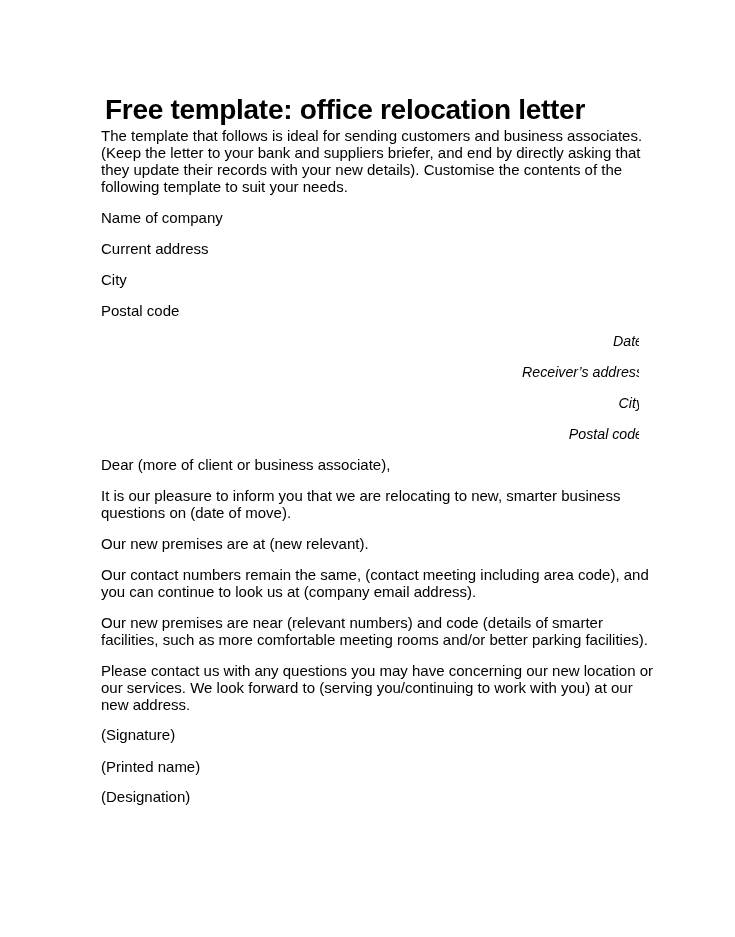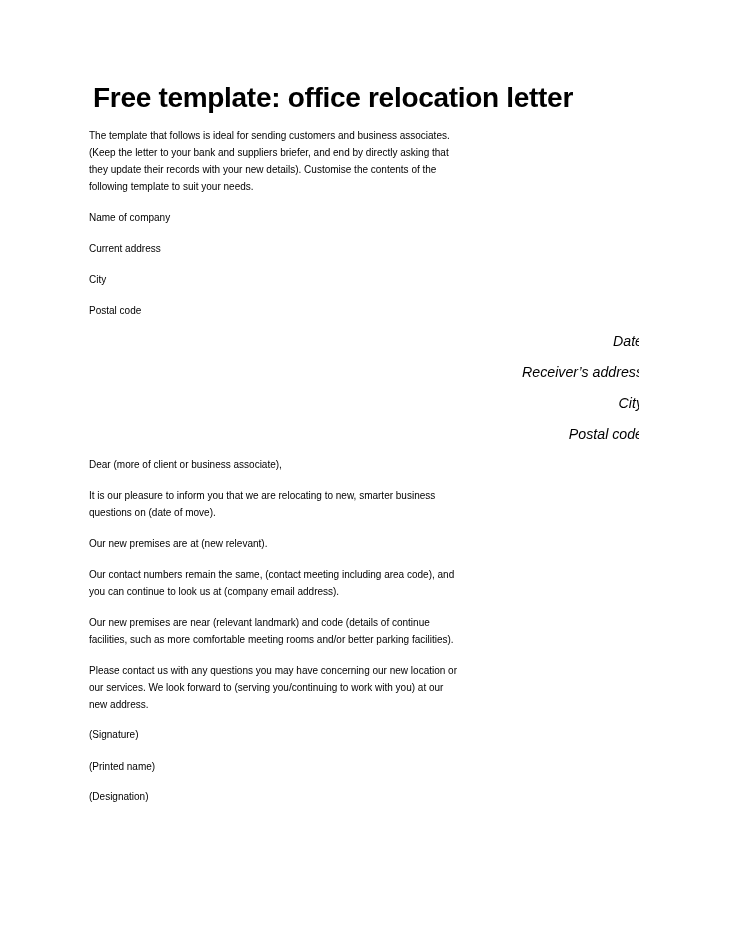--- a/index.html
+++ b/index.html
@@ -1,21 +1,21 @@
 <!DOCTYPE html>
 <html><head>
   <meta charset="utf-8">
   <style>
     html, body { margin: 0; padding: 0; background: #ffffff; }
     body { width: 735px; height: 937px; position: relative; overflow: hidden;
            font-family: "Liberation Sans", sans-serif; color: #000; }
     .page { position: absolute; left: 89px; top: 0; width: 560px; }
-    h1 { position: absolute; top: 78px; left: 0; margin: 4px; font-size: 28px; font-weight: bold;
+    h1 { position: absolute; top: 78px; left: 0; margin: 16px; font-size: 28px; font-weight: bold;
          letter-spacing: -0.3px; white-space: nowrap; }
-    .p { position: absolute; left: 0; font-size: 10px; line-height: 17px; white-space: nowrap; }
+    .p { position: absolute; left: 12px; font-size: 15px; line-height: 17px; white-space: nowrap; }
     .it { }
     .right-clip { position: absolute; left: 0; width: 550px; overflow: hidden; height: 20px; }
     .right-clip .inner { position: absolute; right: -4px; top: 0; font-size: 14.2px; font-style: italic;
                          line-height: 17px; white-space: nowrap; }
   </style>
 </head>
 <body>
 
 <div class="page">
   <h1>Free template: office relocation letter</h1>
@@ -57,21 +57,21 @@
   </div>
 
   <div class="p" style="top:566px">
     <span>Our contact numbers remain the same, (</span><span class="it">contact meeting including area code</span><span>), and</span>
   </div>
   <div class="p" style="top:583px">
     <span>you can continue to look us at (</span><span class="it">company email address</span><span>).</span>
   </div>
 
   <div class="p" style="top:614px">
-    <span>Our new premises are near (</span><span class="it">relevant landmark</span><span>) and code (</span><span class="it">details of continue</span>
+    <span>Our new premises are near (</span><span class="it">relevant numbers</span><span>) and code (</span><span class="it">details of smarter</span>
   </div>
   <div class="p" style="top:631px">
     <span class="it">facilities, such as more comfortable meeting rooms and/or better parking facilities</span><span>).</span>
   </div>
 
   <div class="p" style="top:662px">Please contact us with any questions you may have concerning our new location or</div>
   <div class="p" style="top:679px">
     <span>our services. We look forward to (</span><span class="it">serving you/continuing to work with you</span><span>) at our</span>
   </div>
   <div class="p" style="top:696px">new address.</div>

